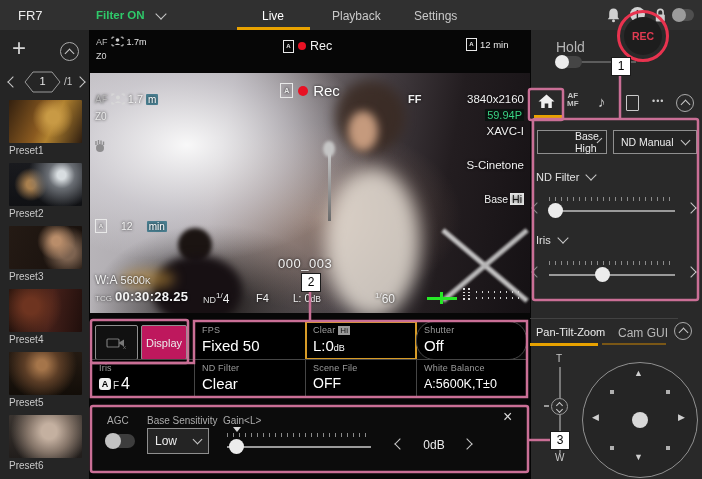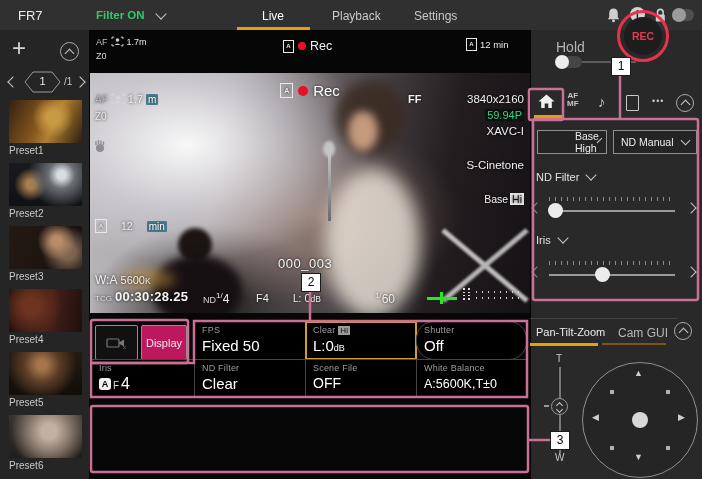--- a/index.html
+++ b/index.html
@@ -242,20 +242,40 @@
   </div>
   <div class="cell" style="left:305px;top:359px;width:112px;height:39px;">
     <span class="cl">Scene File</span>
     <span class="cv" style="font-size:14px;">OFF</span>
   </div>
   <div class="cell" style="left:416px;top:359px;width:111px;height:39px;">
     <span class="cl">White Balance</span>
     <span class="cv" style="font-size:12.5px;top:17px;">A:5600K,T±0</span>
   </div>
 
+  <div class="a" style="left:91px;top:406px;width:437px;height:66px;background:#0c0c0c;">
+    <div style="position:absolute;left:16px;top:9px;font-size:10px;color:#ababab;">AGC</div>
+    <div style="position:absolute;left:14px;top:28px;width:30px;height:14px;border-radius:7px;background:#3d3d3d;">
+      <div style="position:absolute;left:0;top:-1px;width:16px;height:16px;border-radius:50%;background:#c2c2c2;"></div>
+    </div>
+    <div style="position:absolute;left:56px;top:9px;font-size:10px;color:#ababab;">Base Sensitivity</div>
+    <div class="ddown" style="position:absolute;left:56px;top:22px;width:62px;height:26px;">
+      <span style="font-size:12px;color:#ececec;">Low</span>
+      <span class="chv down" style="margin-top:-3px;"></span>
+    </div>
+    <div style="position:absolute;left:132px;top:9px;font-size:10px;color:#ababab;">Gain&lt;L&gt;</div>
+    <div class="ticks" style="position:absolute;left:136px;top:27px;width:144px;"></div>
+    <div style="position:absolute;left:142px;top:21px;width:0;height:0;border-left:4px solid transparent;border-right:4px solid transparent;border-top:5px solid #d8d8d8;"></div>
+    <div class="track" style="position:absolute;left:136px;top:40px;width:144px;"></div>
+    <div class="knob" style="position:absolute;left:138px;top:33px;width:15px;height:15px;"></div>
+    <span class="chv lft" style="position:absolute;left:305px;top:34px;width:7px;height:7px;"></span>
+    <div style="position:absolute;left:326px;top:32px;width:34px;text-align:center;font-size:12px;color:#ececec;">0dB</div>
+    <span class="chv rgt" style="position:absolute;left:372px;top:34px;width:7px;height:7px;"></span>
+    <div style="position:absolute;left:412px;top:2px;font-size:16px;color:#d8d8d8;">×</div>
+  </div>
 
   <div class="a" style="left:530px;top:30px;width:172px;height:449px;background:#292929;border-left:1px solid #050505;box-sizing:border-box;"></div>
   <div class="a" style="left:556px;top:39px;font-size:14px;color:#b5b5b5;">Hold</div>
   <div class="a" style="left:560px;top:61px;width:76px;height:2px;background:#5c5c5c;"></div>
   <div class="a" style="left:556px;top:56px;width:26px;height:12px;border-radius:6px;background:#454545;">
     <div class="knob" style="position:absolute;left:-1px;top:-1px;width:14px;height:14px;"></div>
   </div>
   <div class="a" style="left:624px;top:17px;width:38px;height:38px;border-radius:50%;background:#1d1d1d;display:flex;align-items:center;justify-content:center;">
     <span style="color:#e23b52;font-size:10.5px;font-weight:bold;">REC</span>
   </div>

